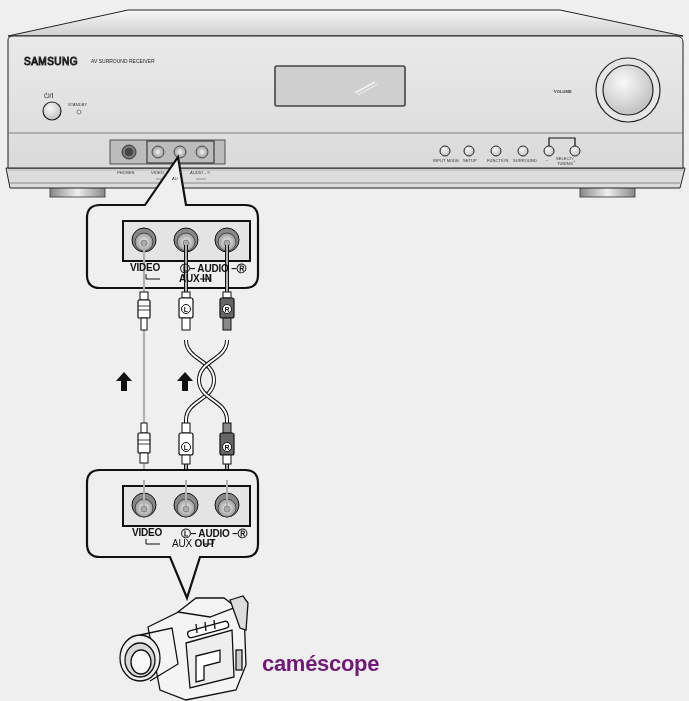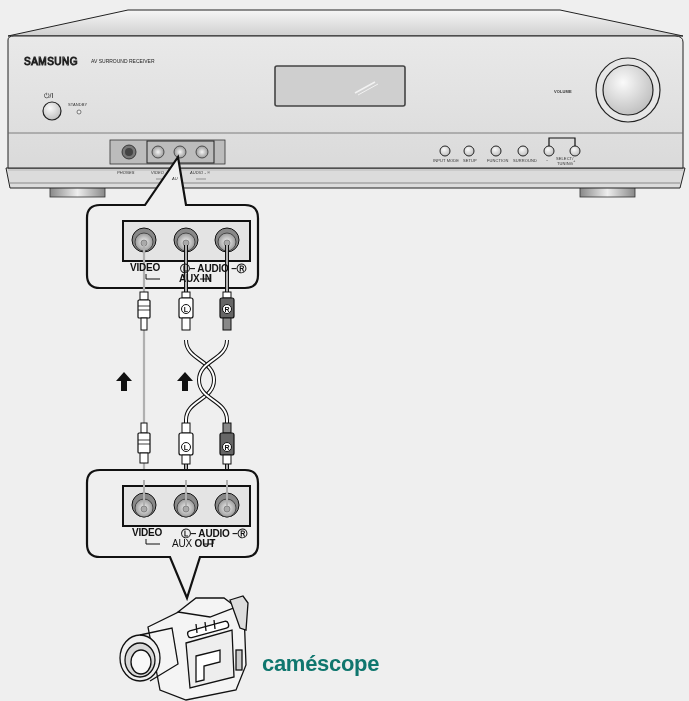--- a/index.html
+++ b/index.html
@@ -3,21 +3,21 @@
 <meta charset="utf-8">
 <style>
   html, body { margin:0; padding:0; }
   body { width:689px; height:701px; background:#efefef; position:relative; overflow:hidden; font-family:"Liberation Sans", sans-serif; }
   svg { position:absolute; left:0; top:0; }
   .lbl { position:absolute; color:#111; white-space:nowrap; }
   .tiny { font-size:4px; color:#333; letter-spacing:0.1px; }
   .brand { font-size:10px; font-weight:normal; letter-spacing:0.5px; color:#fff; -webkit-text-stroke:1px #222; font-family:"Liberation Sans", sans-serif; }
   .sub { font-size:5px; color:#222; }
   .jack-lbl { font-size:10px; font-weight:bold; color:#111; letter-spacing:-0.2px; }
-  .cam-lbl { font-size:22px; font-weight:bold; color:#0f766e; letter-spacing:-0.3px; }
+  .cam-lbl { font-size:22px; font-weight:bold; color:#701a75; letter-spacing:-0.3px; }
   .italic { font-style:italic; }
 </style>
 </head>
 <body>
 
 <svg width="689" height="701" viewBox="0 0 689 701">
   <defs>
     <linearGradient id="topGrad" x1="0" y1="0" x2="0" y2="1">
       <stop offset="0" stop-color="#f6f6f6"></stop>
       <stop offset="1" stop-color="#cfcfcf"></stop>

